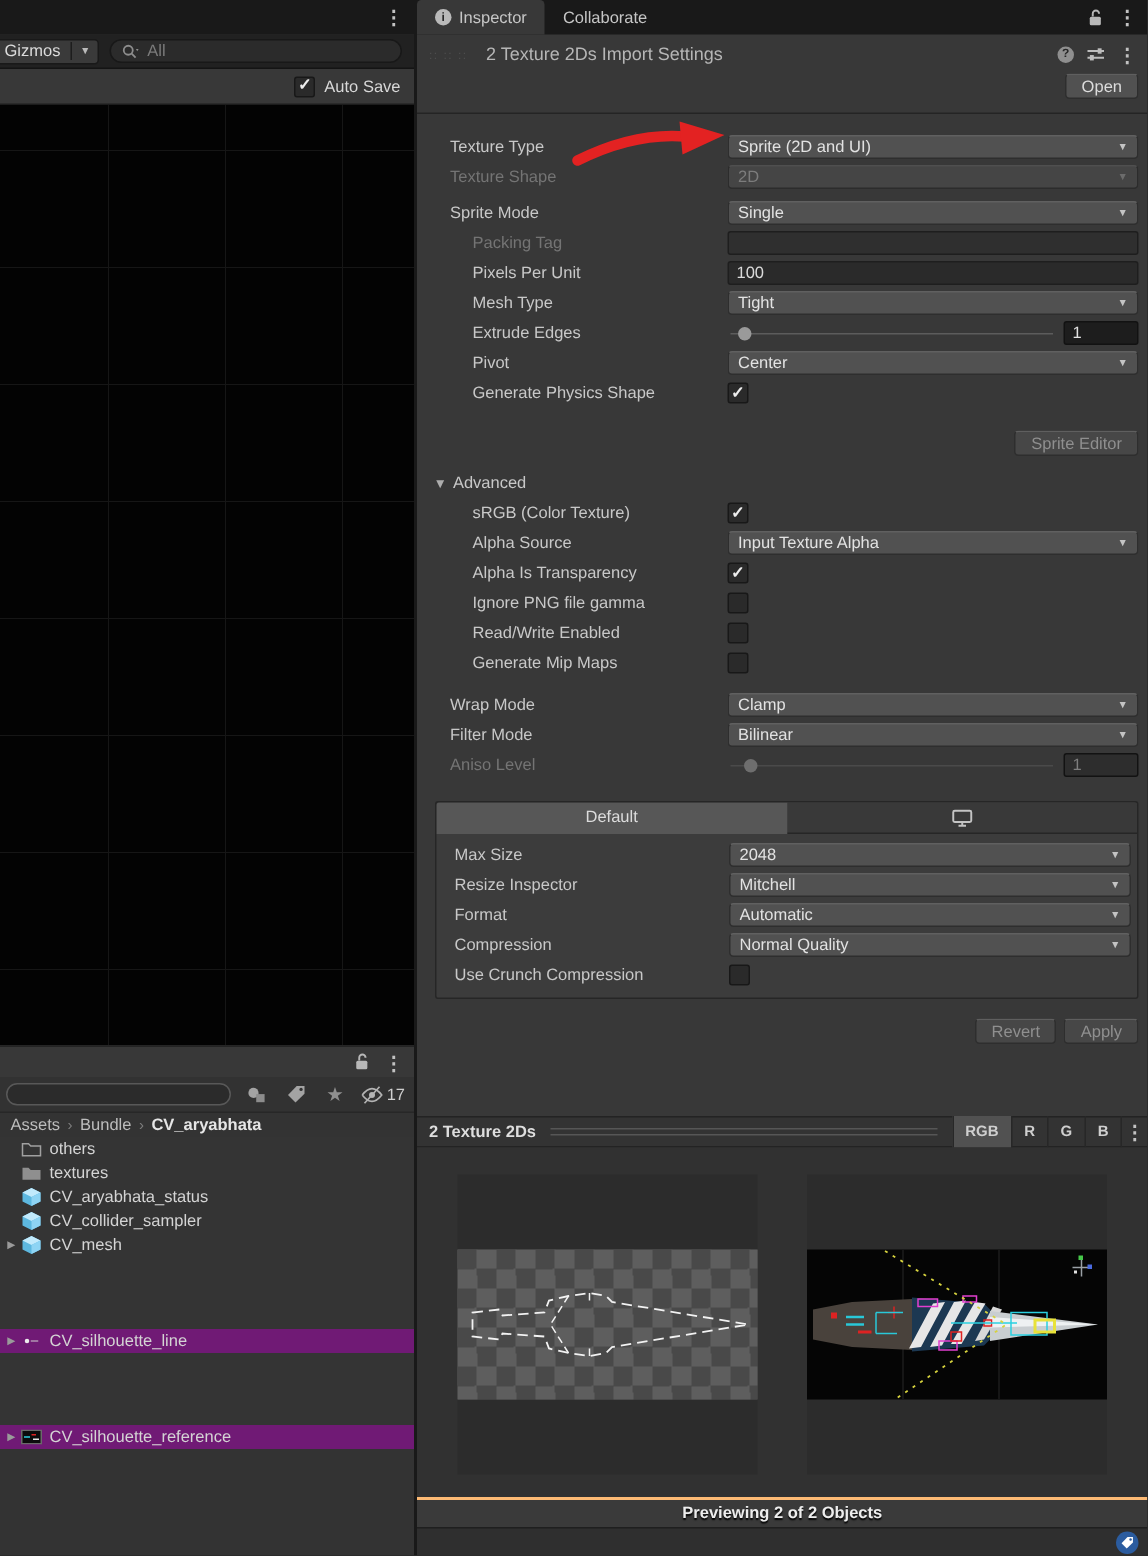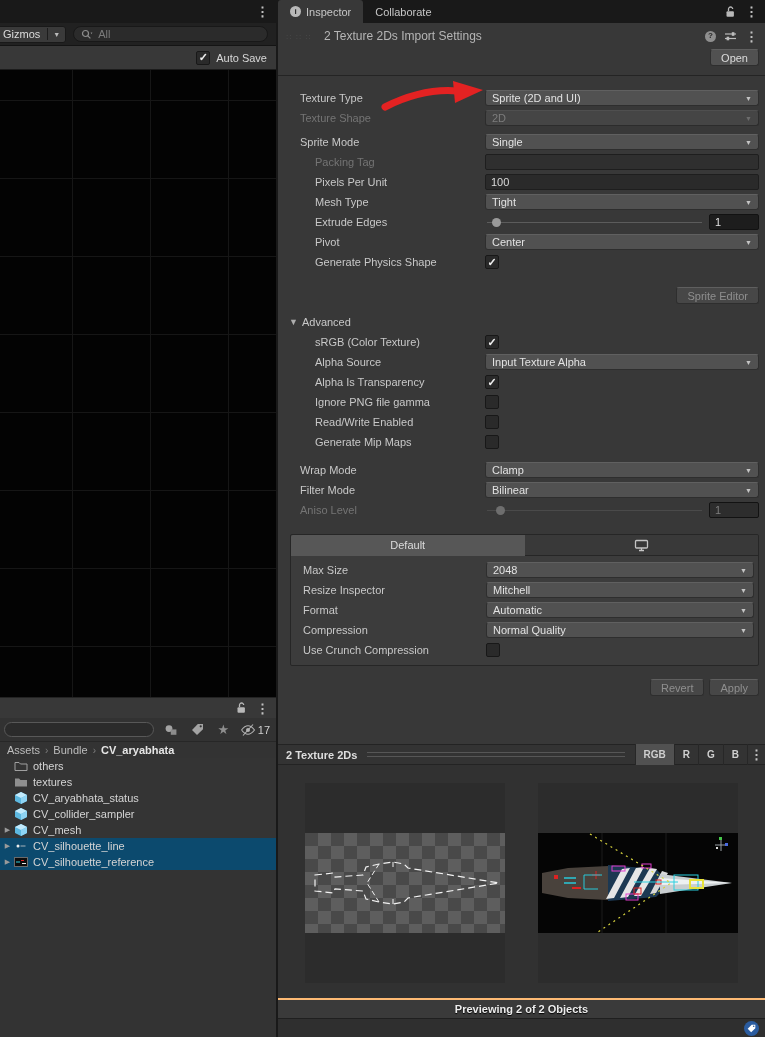--- a/index.html
+++ b/index.html
@@ -26,21 +26,21 @@
   .proj-toolbar{height:23px;background:#323232;display:flex;align-items:center;padding:0 3px 0 4px;gap:1px;}
   .ptool-search{width:156px;height:15px;background:#2b2b2b;border:1px solid #585858;border-radius:8px;margin-right:4px;}
   .ptool-search input{width:100%;height:100%;background:transparent;border:none;outline:none;color:#cfcfcf;font:10px "Liberation Sans",sans-serif;padding:0 6px;}
   .ptool-ic{width:26px;height:19px;display:flex;align-items:center;justify-content:center;}
   .eyegroup{display:flex;align-items:center;gap:2px;color:#cfcfcf;padding:0 3px;}
   .breadcrumb{height:17px;background:#333;display:flex;align-items:center;padding-left:7px;gap:5px;color:#bdbdbd;border-top:1px solid #272727;}
   .crumb-sep{color:#7d7d7d;font-size:10px;}
   .crumb-last{color:#e6e6e6;font-weight:700;}
   .filelist{background:#343434;}
   .frow{height:16px;display:flex;align-items:center;color:#d4d4d4;padding-left:2px;white-space:nowrap;}
-  .frow.sel{background:#0c4a6e;}
+  .frow.sel{background:#701a75;margin-top:48px;}
   .fexp{width:11px;flex:none;font-size:7px;color:#9a9a9a;text-align:center;}
   .ficon{width:16px;height:14px;flex:none;margin-right:4px;display:flex;align-items:center;justify-content:center;}
   .proj-rest{flex:1;background:#333;}
   
   .right{flex:1;display:flex;flex-direction:column;background:#383838;position:relative;}
   .tabbar{height:23px;background:#191919;display:flex;align-items:stretch;}
   .tab{display:flex;align-items:center;gap:5px;padding:0 12px;color:#c6c6c6;}
   .tab.active{background:#383838;border-radius:3px 3px 0 0;}
   .tab-spacer{flex:1;}
   .tabbar-icons{display:flex;align-items:center;gap:9px;padding-right:7px;}

